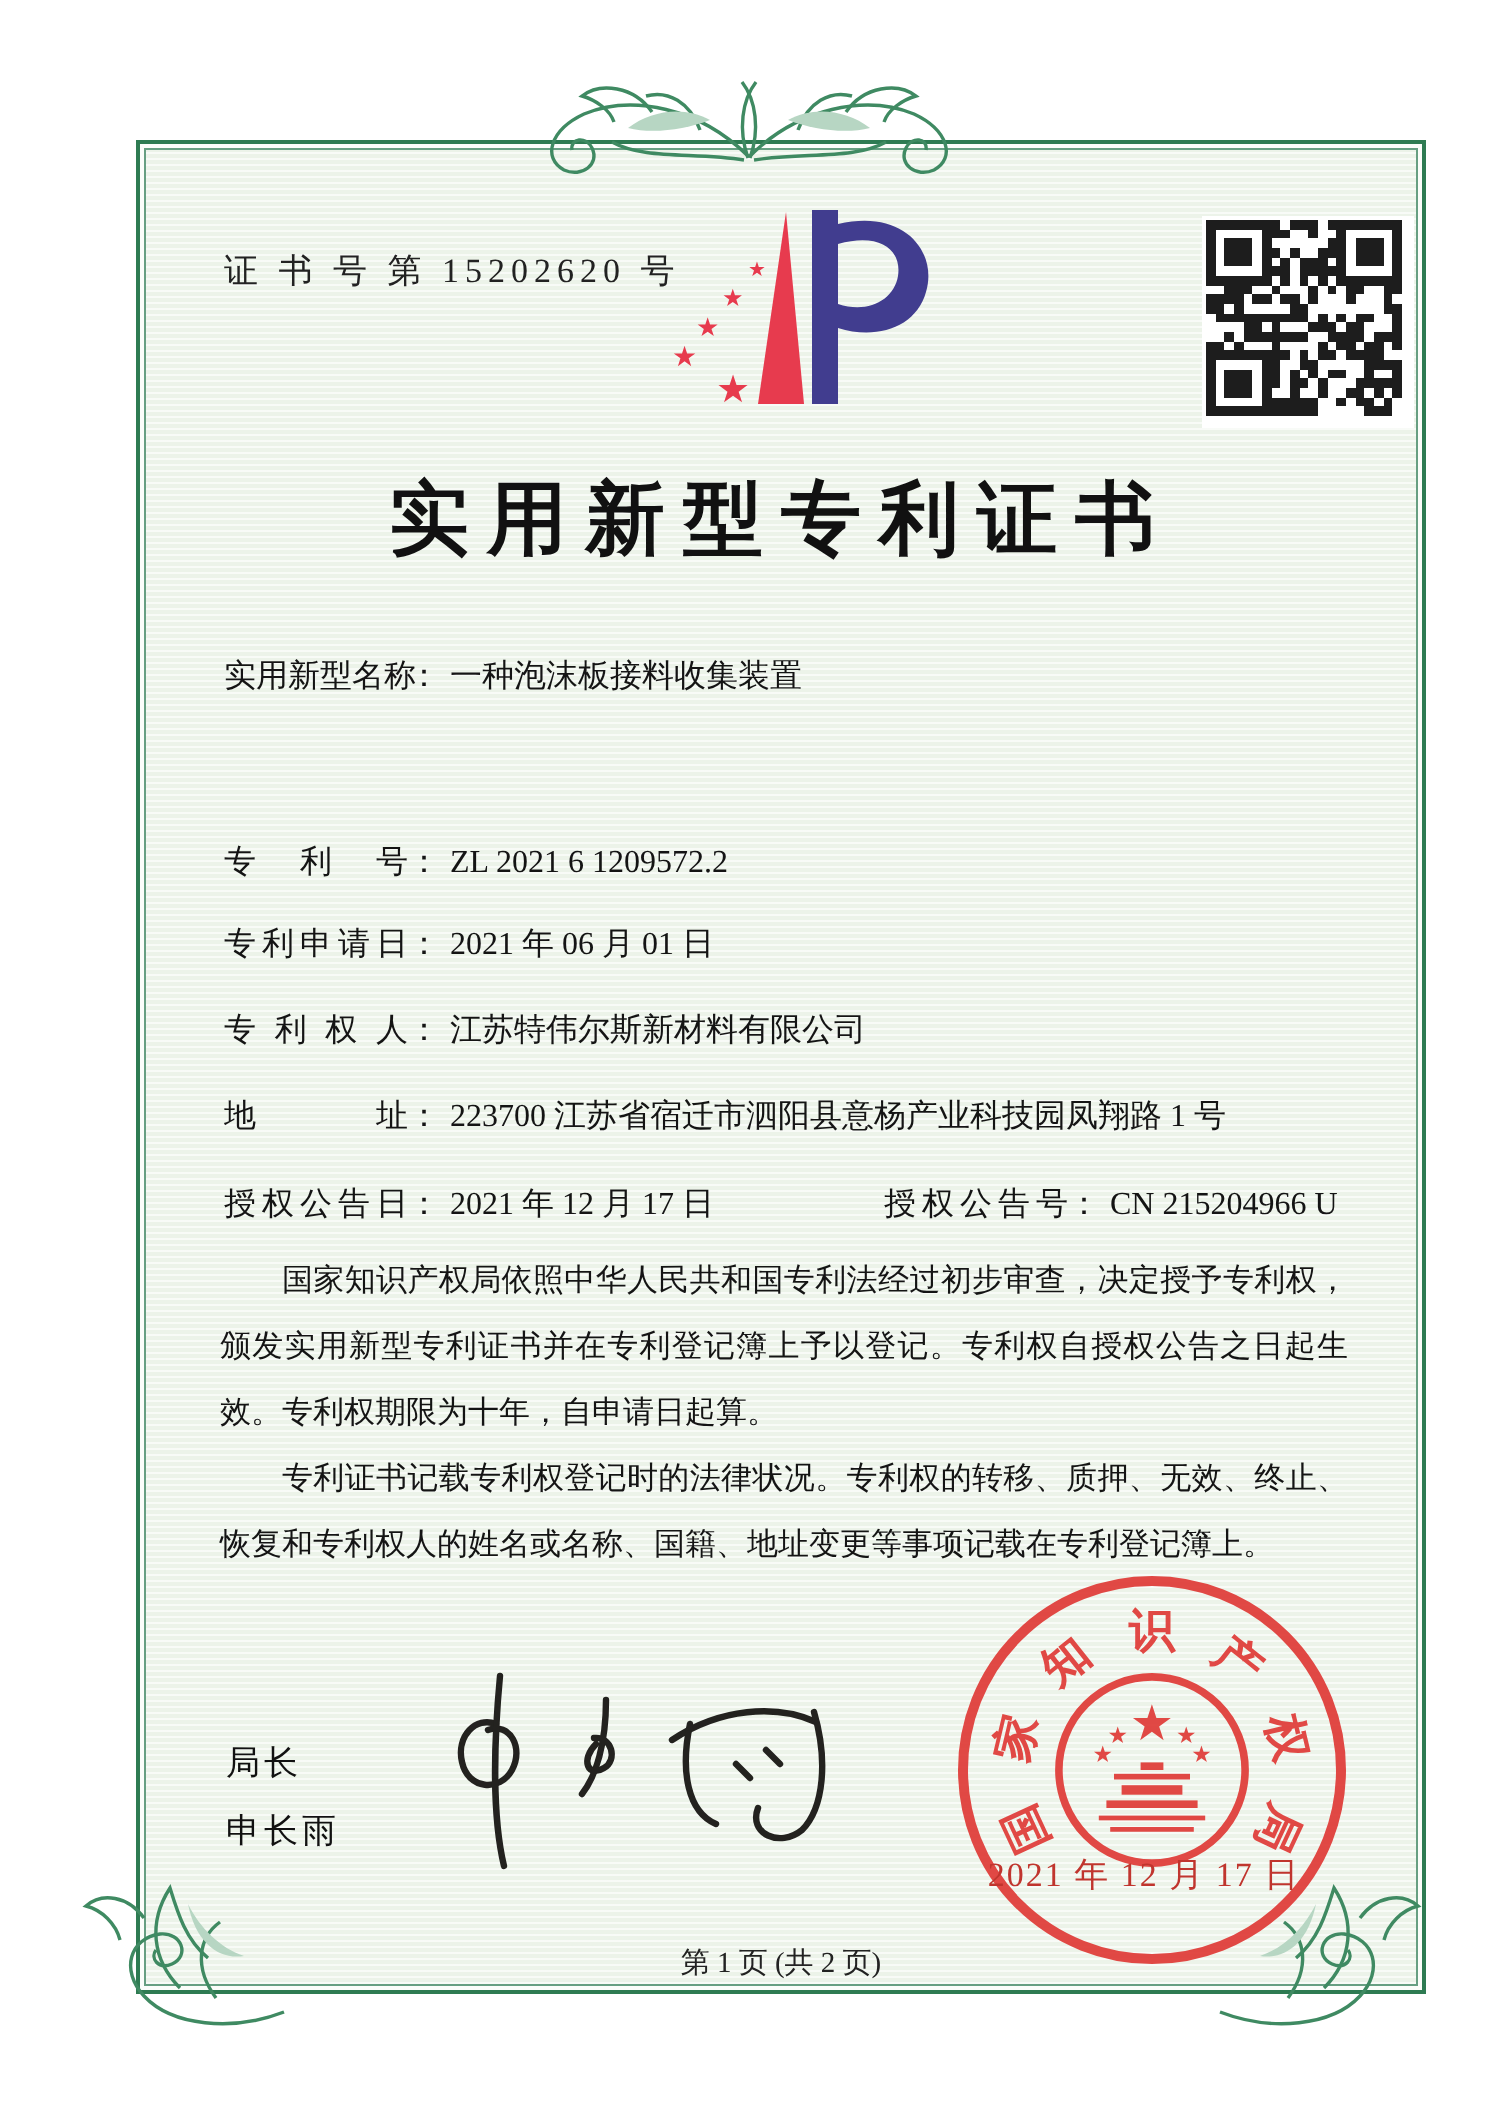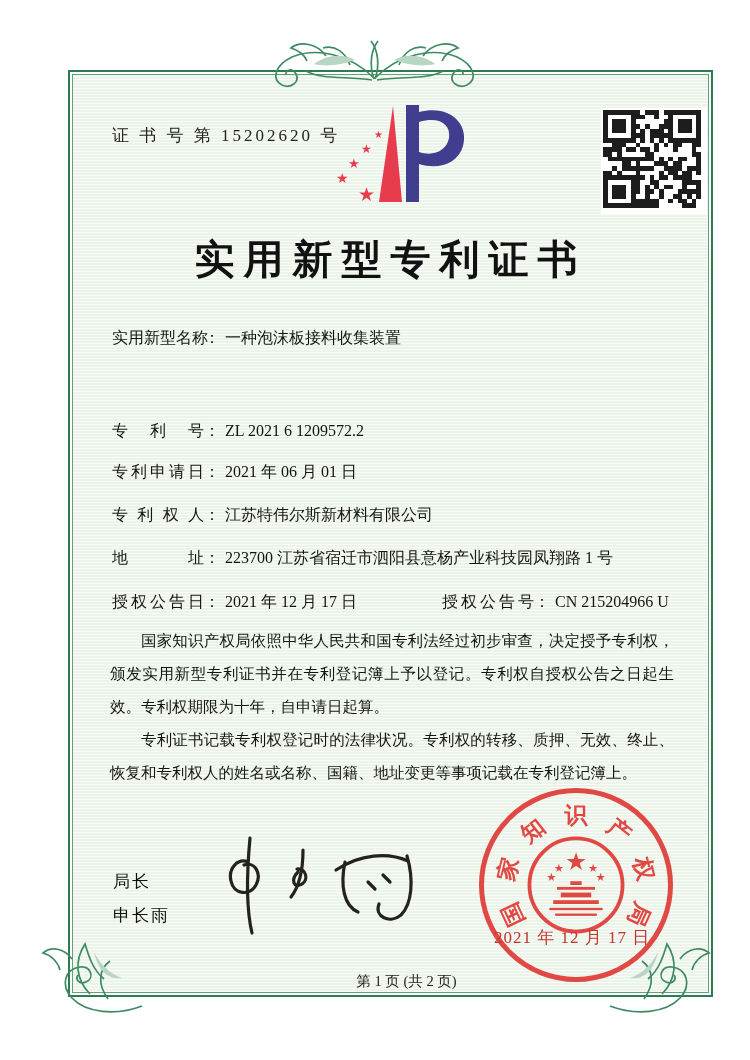--- a/index.html
+++ b/index.html
@@ -39,21 +39,21 @@
   .signer-title{top:798px;}
   .signer-name{top:832px;}
   .signature{position:absolute;left:138px;top:756px;}
 
   .seal{position:absolute;left:409px;top:716px;width:184px;height:184px;border:5px solid var(--seal-red);border-radius:50%;opacity:.93;z-index:2;}
   .seal-char{position:absolute;left:50%;top:50%;width:26px;height:26px;margin:-13px 0 0 -13px;display:flex;align-items:center;justify-content:center;
     font-size:23px;font-weight:bold;color:var(--seal-red);}
   .seal-emblem{position:absolute;left:50%;top:50%;margin:-57px 0 0 -57px;}
   .seal-date{position:absolute;left:396px;top:854px;width:212px;text-align:center;font-size:17px;letter-spacing:1px;color:#c0352e;z-index:4;}
 
-  .page-num{position:absolute;left:0;top:900px;width:100%;text-align:center;font-size:14.5px;color:#222;padding-left:16px;}
+  .page-num{position:absolute;left:0;top:900px;width:100%;text-align:center;font-size:14.5px;color:#222;}
   .back-note{position:absolute;left:0;top:1068px;width:100%;font-size:15.5px;letter-spacing:2px;color:#222;}
 </style>
 </head>
 <body>
 
 <div class="page">
 
   <div class="cert">
 
     <div class="cert-no">证 书 号 第 15202620 号</div>

